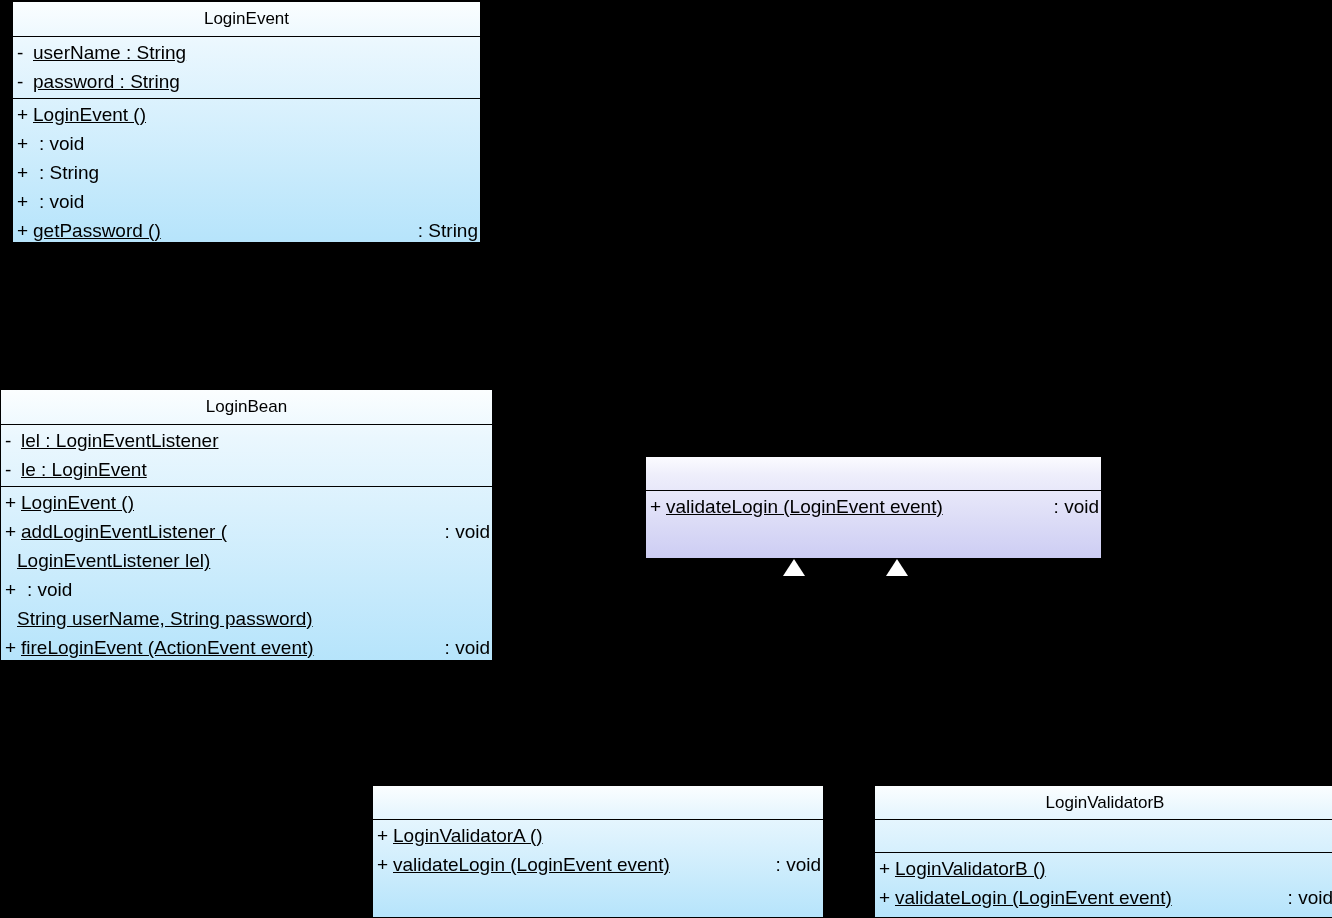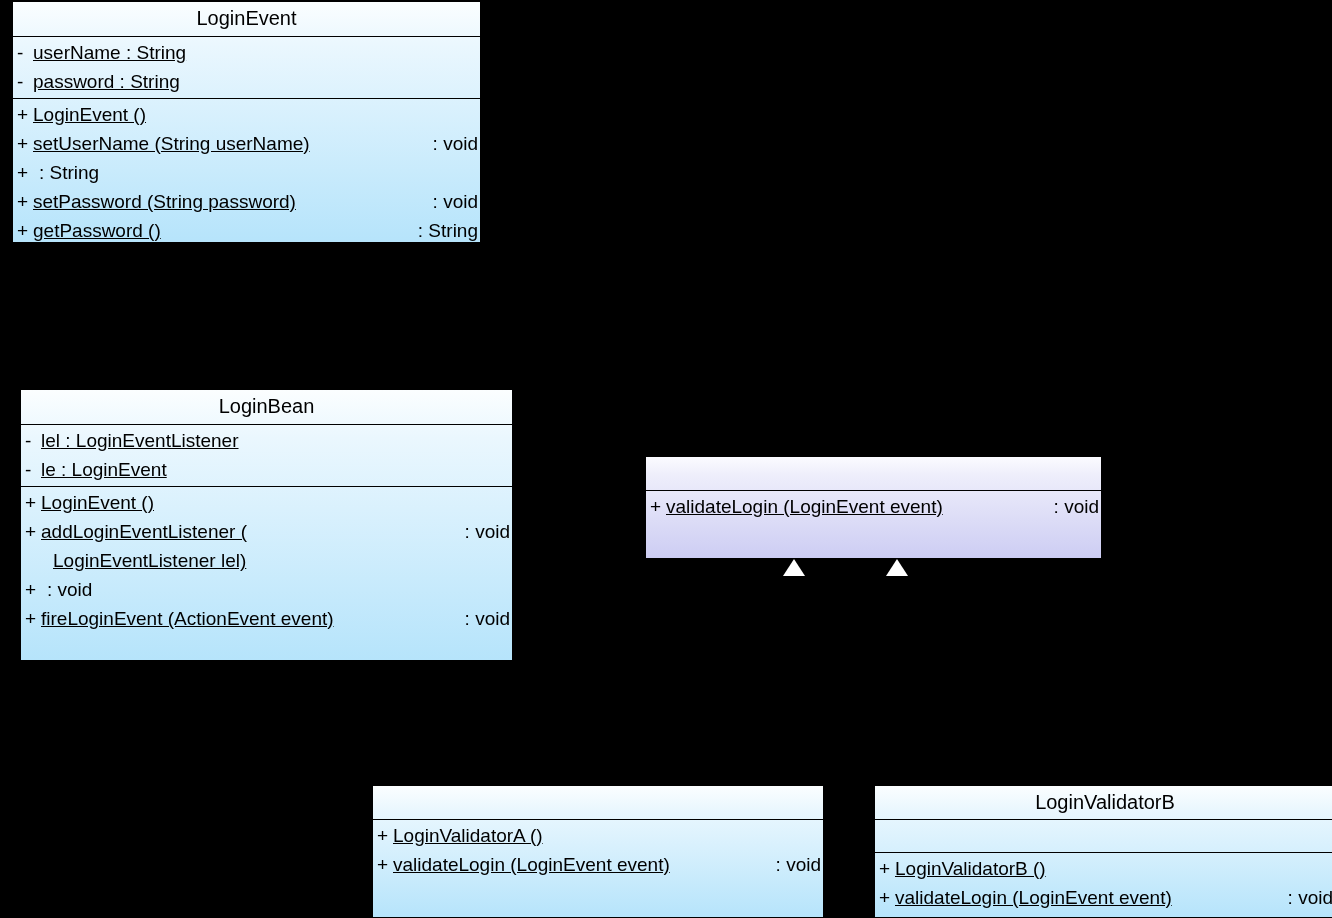--- a/index.html
+++ b/index.html
@@ -40,21 +40,21 @@
   .uml-compartment {
     position: relative;
     padding: 0;
   }
   .uml-compartment + .uml-compartment {
     border-top: 1px solid #000000;
   }
 
   .uml-title {
     text-align: center;
-    font-size: 20px;
+    font-size: 17px;
     line-height: 31px;
     color: #000000;
     white-space: nowrap;
     padding: 1px 4px 2px 4px;
   }
 
   .iface-icon {
     position: absolute;
     left: 6px;
     top: 50%;
@@ -81,21 +81,21 @@
     flex: 1 1 auto;
     overflow: visible;
     text-decoration: underline;
   }
   .uml-row .ret {
     flex: 0 0 auto;
     text-align: left;
     padding-left: 6px;
   }
   .uml-row.cont {
-    padding-left: 16px;
+    padding-left: 0;
   }
   .uml-row.cont .vis { visibility: hidden; }
 
   .pad-top-1 { padding-top: 1px; }
   .pad-bot-2 { padding-bottom: 2px; }
 
   
   .edge-line {
     position: absolute;
     background: #000000;
@@ -128,41 +128,39 @@
       </div>
     </div>
     <div class="uml-compartment pad-top-1 pad-bot-2">
       <div class="uml-row">
         <span class="vis">+</span>
         <span class="sig">LoginEvent ()</span>
         <span class="ret"></span>
       </div>
       <div class="uml-row">
         <span class="vis">+</span>
-        <span class="sig">setUserName (String userName)</span>
         <span class="ret">: void</span>
       </div>
       <div class="uml-row">
         <span class="vis">+</span>
         <span class="ret">: String</span>
       </div>
       <div class="uml-row">
         <span class="vis">+</span>
-        <span class="sig">setPassword (String password)</span>
         <span class="ret">: void</span>
       </div>
       <div class="uml-row">
         <span class="vis">+</span>
         <span class="sig">getPassword ()</span>
         <span class="ret">: String</span>
       </div>
     </div>
   </div>
 
-  <div class="uml-class blue" style="left:0px; top:389px; width:493px; height:272px;margin-left:20px;">
+  <div class="uml-class blue" style="left:0px; top:389px; width:493px; height:272px;">
     <div class="uml-compartment">
       <div class="uml-title">LoginBean</div>
     </div>
     <div class="uml-compartment pad-top-1 pad-bot-2">
       <div class="uml-row">
         <span class="vis">-</span>
         <span class="sig">lel  : LoginEventListener</span>
       </div>
       <div class="uml-row">
         <span class="vis">-</span>
@@ -182,20 +180,25 @@
       </div>
       <div class="uml-row cont">
         <span class="vis"></span>
         <span class="sig">LoginEventListener lel)</span>
         <span class="ret"></span>
       </div>
       <div class="uml-row">
         <span class="vis">+</span>
         <span class="ret">: void</span>
       </div>
+      <div class="uml-row cont">
+        <span class="vis"></span>
+        <span class="sig"> String userName, String password)</span>
+        <span class="ret"></span>
+      </div>
       <div class="uml-row">
         <span class="vis">+</span>
         <span class="sig">fireLoginEvent (ActionEvent event)</span>
         <span class="ret">: void</span>
       </div>
     </div>
   </div>
 
   <div class="uml-class lavender" style="left:645px; top:456px; width:457px; height:103px;">
     <div class="uml-compartment" style="height:33px;"></div>

